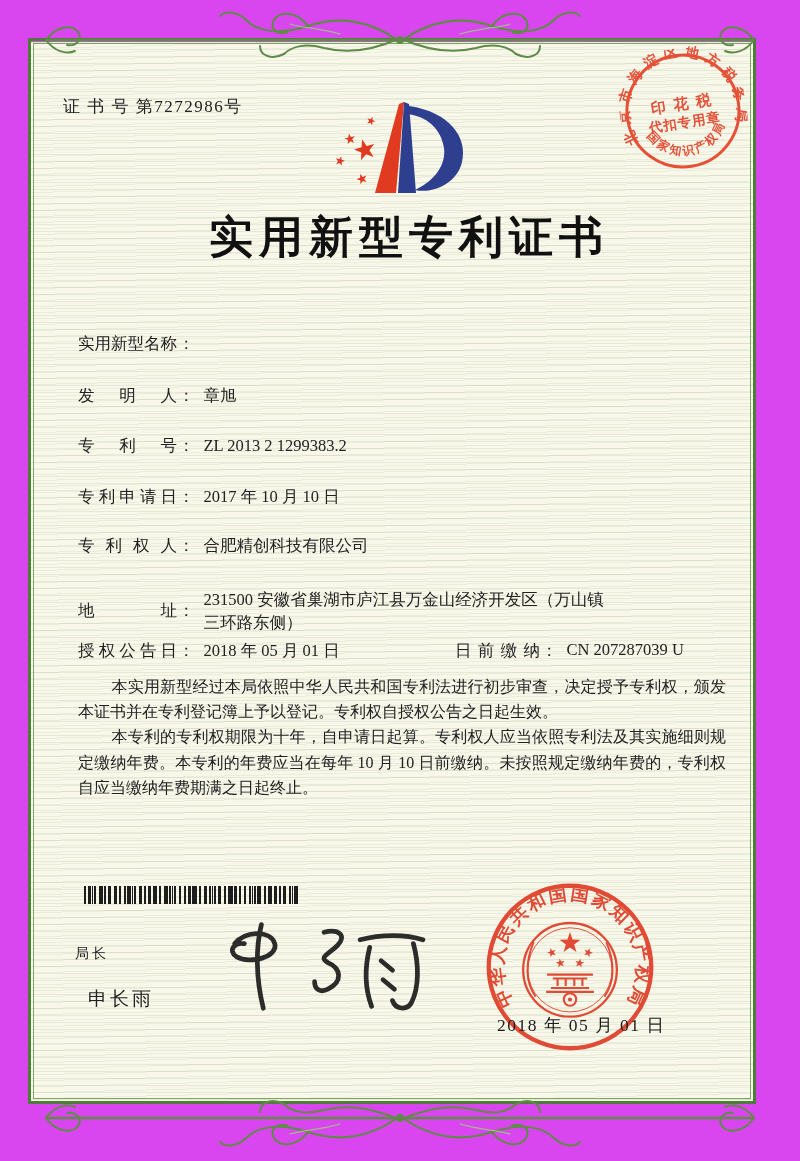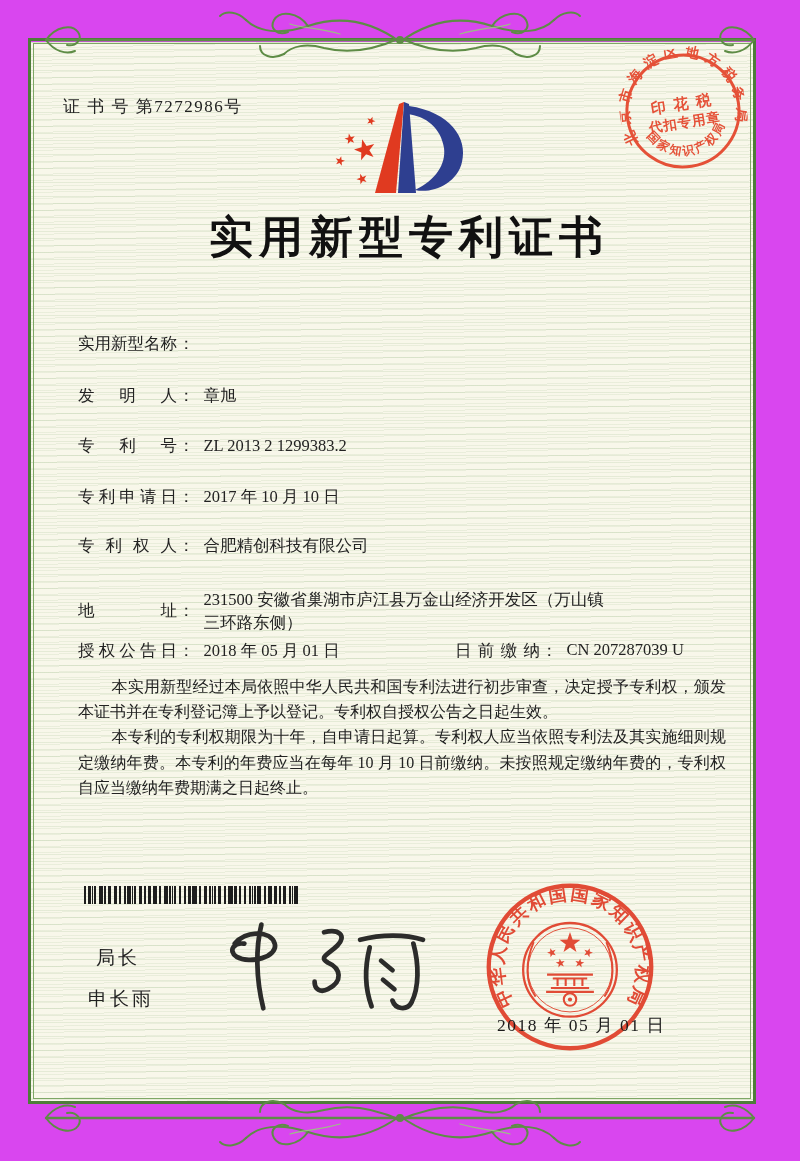--- a/index.html
+++ b/index.html
@@ -40,21 +40,21 @@
   .flabel-sm{display:inline-block;width:85px;text-align:justify;text-align-last:justify;flex:none;}
   .paras{position:absolute;left:78px;top:674px;width:648px;z-index:3;}
   .paras p{margin:0;font-size:16px;line-height:25.2px;text-indent:2.1em;text-align:justify;}
   .barcode{
     position:absolute;left:84px;top:886px;width:214px;height:18px;z-index:3;
     background-image:
       repeating-linear-gradient(90deg,#1d1d1d 0 2px,transparent 2px 5px),
       repeating-linear-gradient(90deg,#1d1d1d 0 1px,transparent 1px 8px),
       repeating-linear-gradient(90deg,transparent 0 4px,#1d1d1d 4px 6px,transparent 6px 13px);
   }
-  .signer-title{position:absolute;left:96px;top:945px;font-size:19px;letter-spacing:3px;z-index:3;}
+  .signer-title{position:absolute;left:75px;top:945px;font-size:14px;letter-spacing:3px;z-index:3;}
   .signer-name{position:absolute;left:88px;top:986px;font-size:19px;letter-spacing:3px;z-index:3;}
   .signature{position:absolute;left:212px;top:914px;width:228px;height:102px;z-index:3;}
   .seal{position:absolute;left:483px;top:880px;width:174px;height:174px;z-index:2;opacity:.94;}
   .seal-arc{font-size:19px;font-weight:bold;letter-spacing:2.5px;fill:#e0412b;
             font-family:"Liberation Serif","DejaVu Serif",serif;}
   .seal-date{position:absolute;left:497px;top:1013px;font-size:17.5px;letter-spacing:1.5px;
              color:#1b1b1b;z-index:3;}
   .footer{position:absolute;left:28px;width:722px;top:1072px;text-align:center;
           font-size:15px;letter-spacing:2px;z-index:3;}
   .tax-stamp{position:absolute;left:620px;top:48px;width:126px;height:126px;

